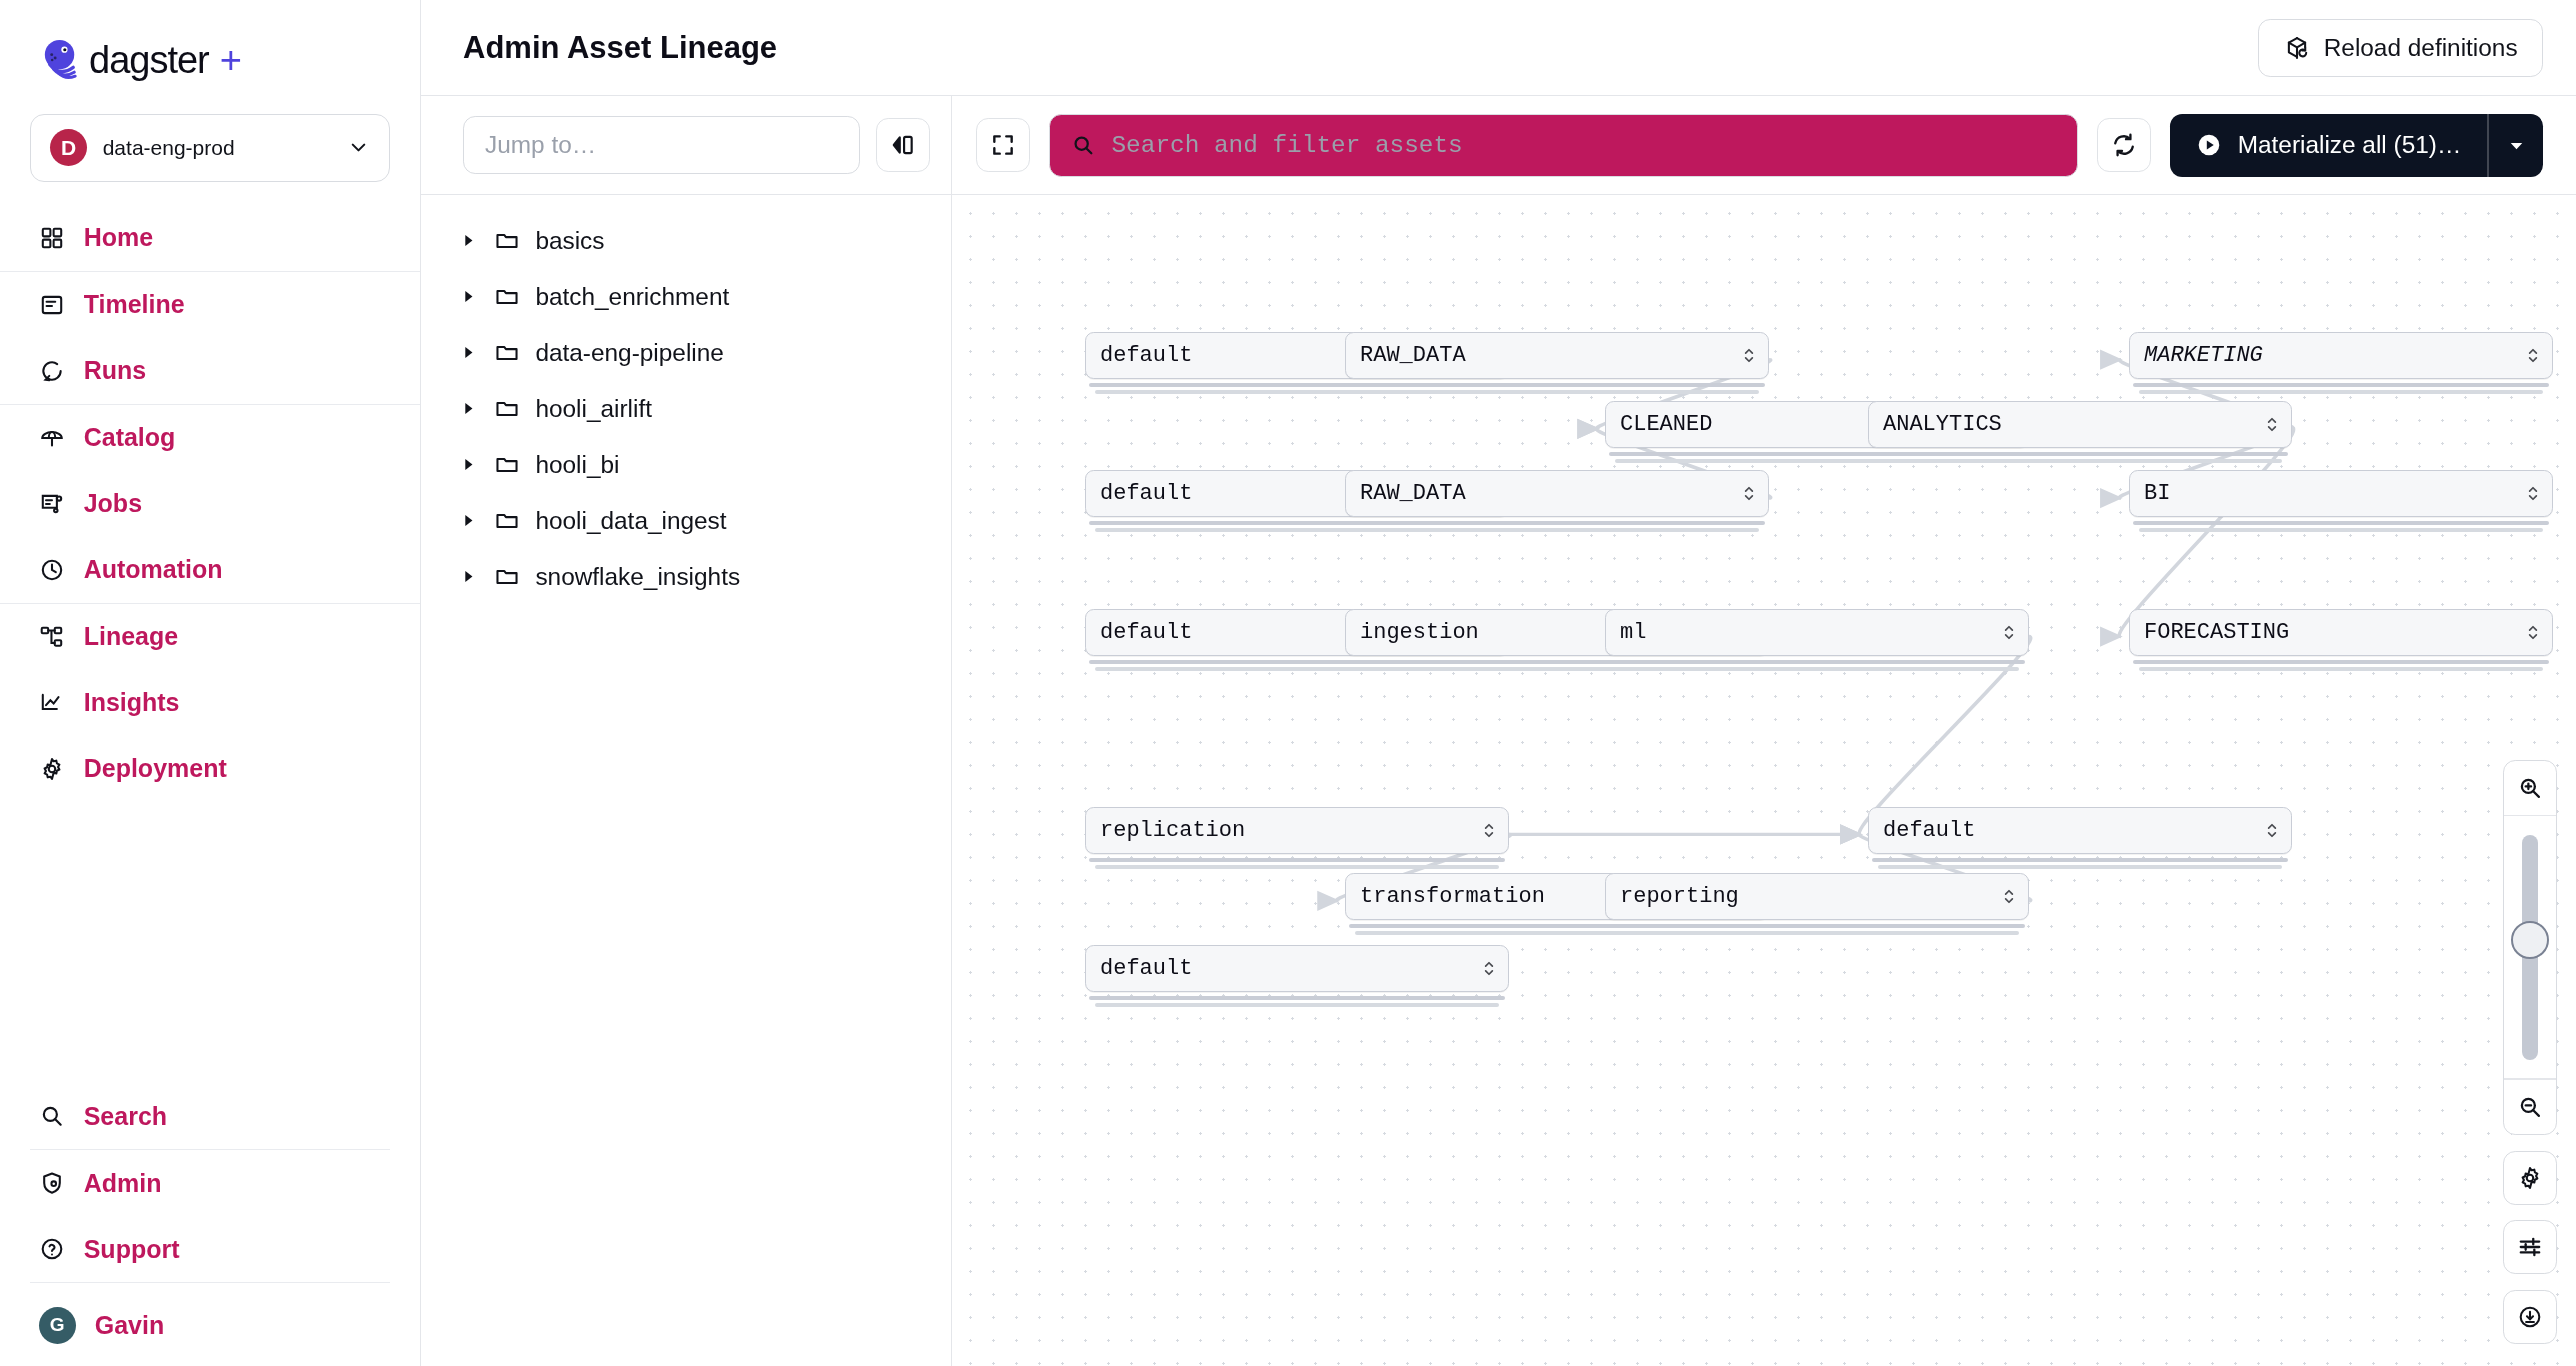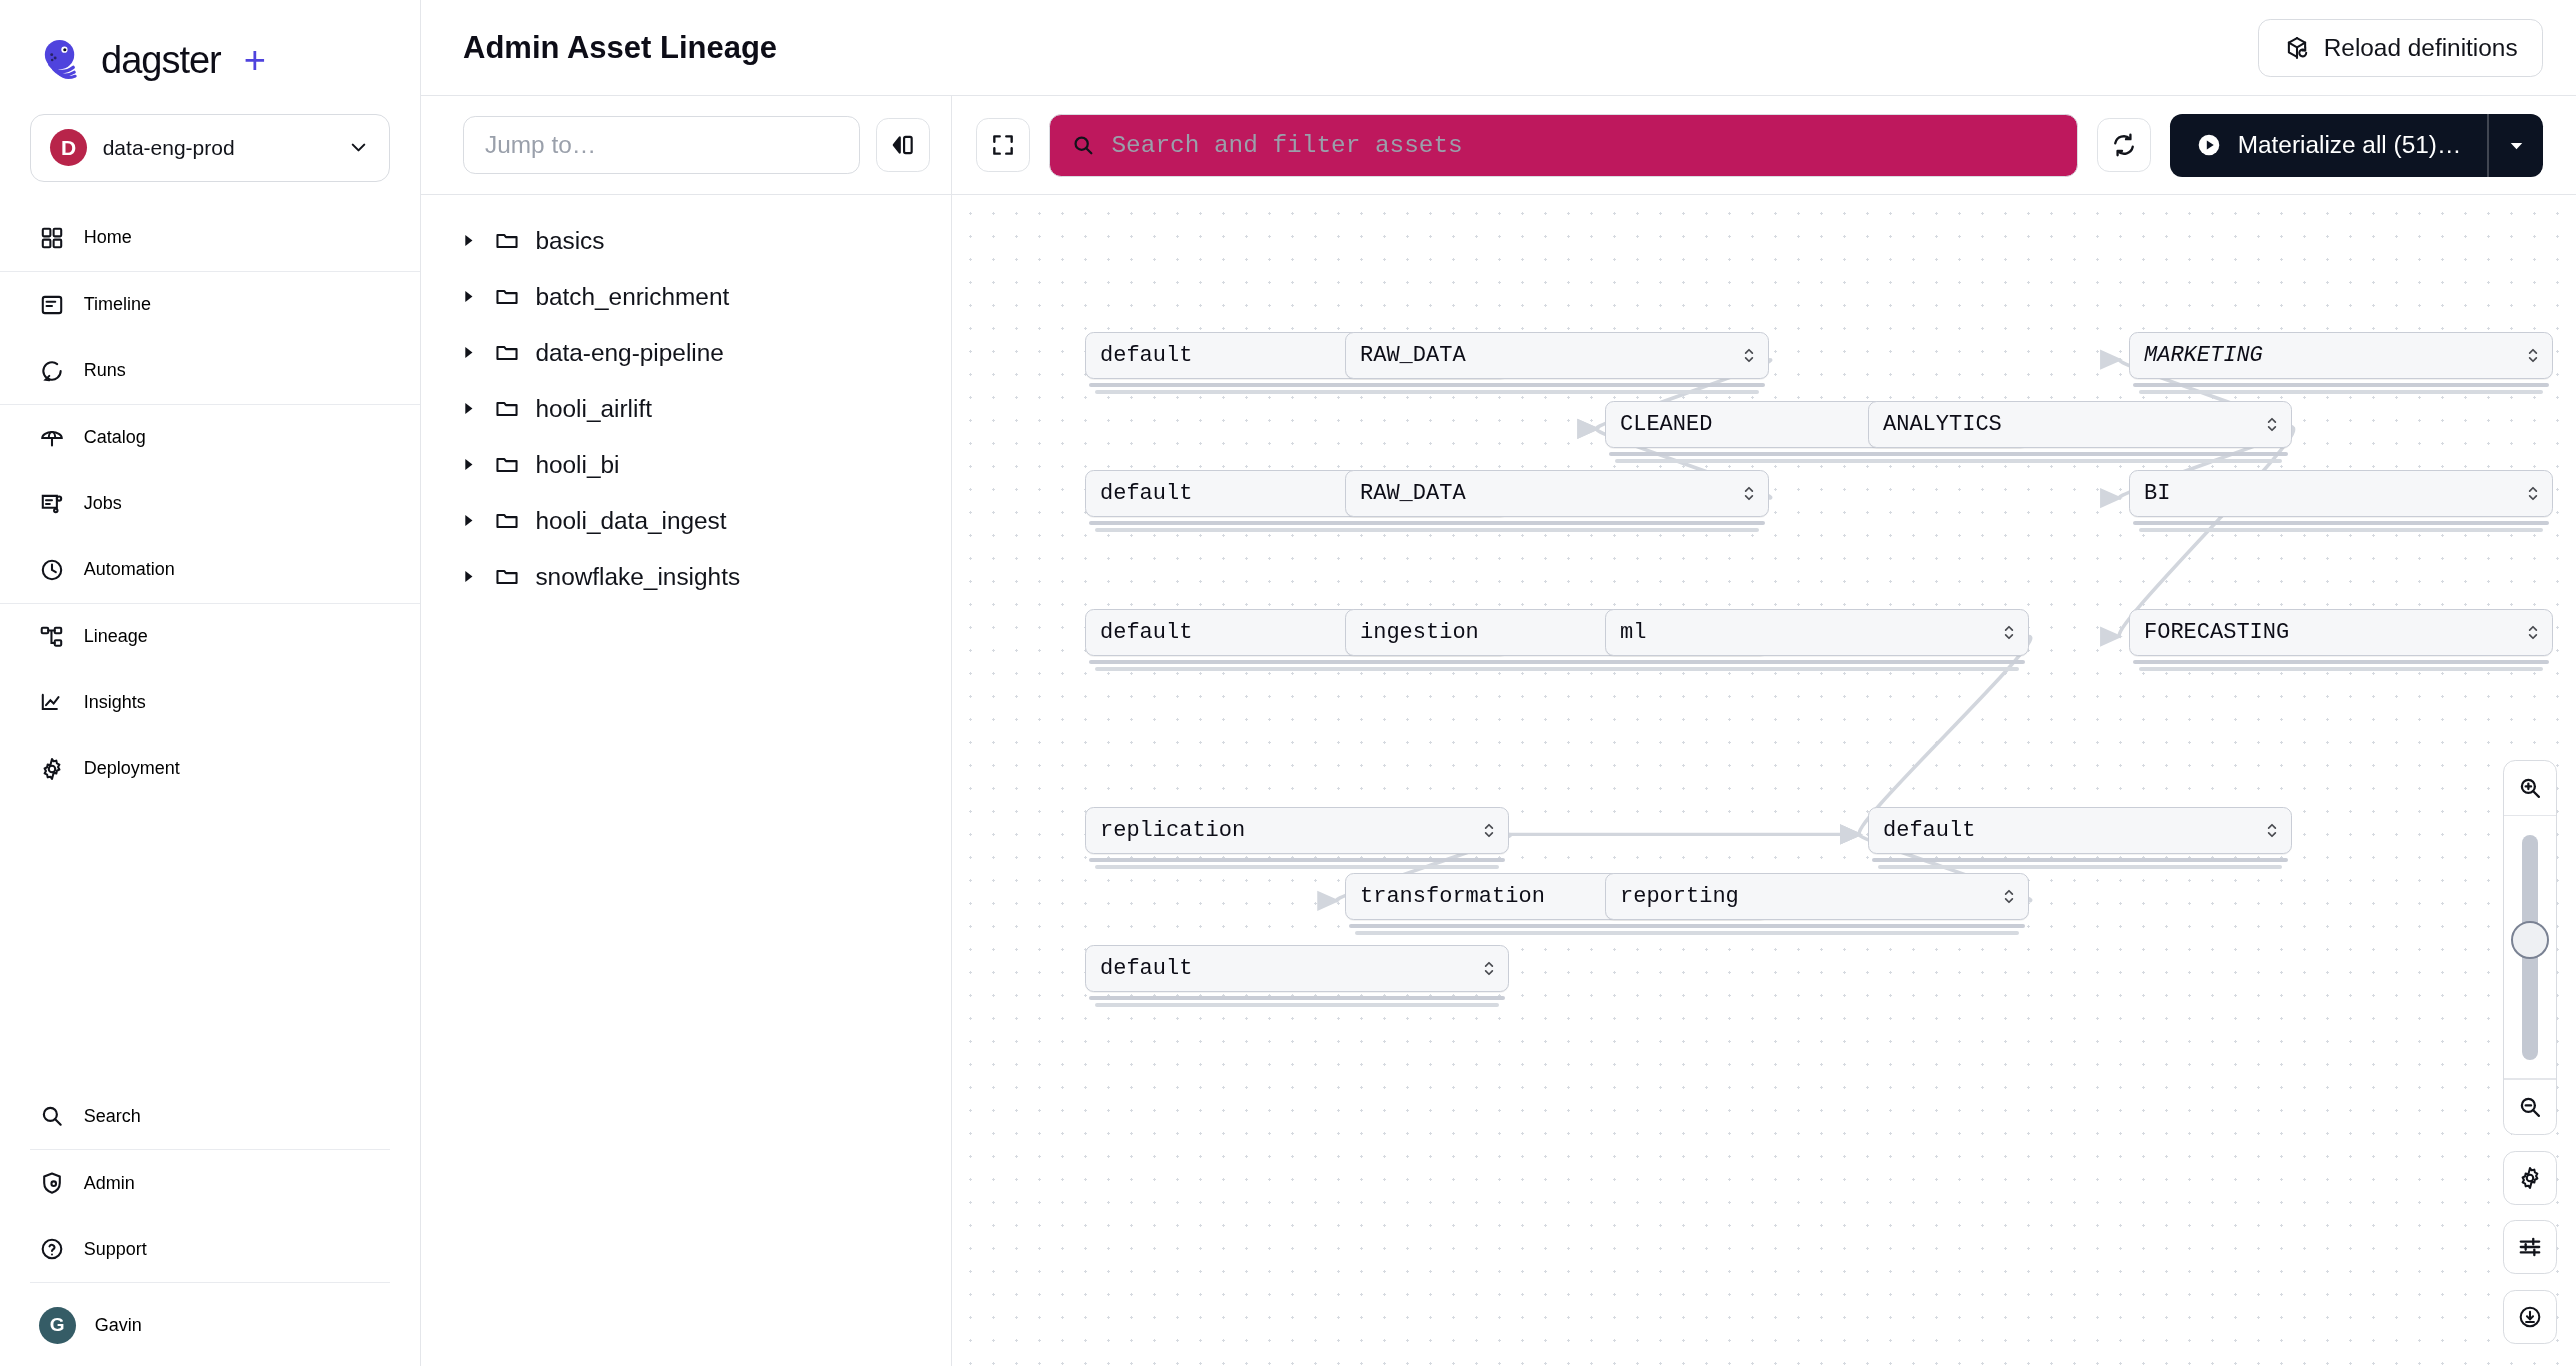--- a/index.html
+++ b/index.html
@@ -10,21 +10,21 @@
   }
   .app { display: flex; width: 2576px; height: 1367px; }
 
   
   .sidebar {
     width: 421px; height: 1367px; flex: 0 0 421px;
     border-right: 1.7px solid #e4e6ea;
     display: flex; flex-direction: column;
     background: #ffffff; position: relative;
   }
-  .brand { display: flex; align-items: center; gap: 16px; padding: 37px 0 26px 38px; }
+  .brand { display: flex; align-items: center; gap: 4px; padding: 37px 0 26px 38px; }
   .brand-logo { width: 47px; height: 47px; flex: 0 0 47px; }
   .brand-text { font-size: 38px; font-weight: 500; color: #0d0d17; letter-spacing: -1px; }
   .brand-plus { font-size: 38px; color: #4f43dd; font-weight: 400; margin-left: 7px; }
 
   .deployment {
     margin: 3.5px 30px 0 30px; height: 68px;
     border: 1.7px solid #d9dce1; border-radius: 14px;
     display: flex; align-items: center; padding: 0 19px; gap: 15.7px;
     cursor: pointer; background: #fff;
   }
@@ -36,21 +36,21 @@
   .dep-name { font-size: 21px; color: #11131a; flex: 1; }
   .dep-chev { width: 23px; height: 23px; flex: 0 0 23px; }
 
   .navgroup { padding: 0 30px; }
   .navgroup + .navgroup { border-top: 1.7px solid #e9ebef; }
   .nav-item {
     display: flex; align-items: center; gap: 19px;
     height: 66px; padding: 0 8.7px; cursor: pointer; border-radius: 8.7px;
   }
   .nav-icon { width: 26px; height: 26px; flex: 0 0 26px; display: block; }
-  .nav-label { font-size: 18px; color: #000000; }
+  .nav-label { font-size: 25px; color: #be185d; font-weight: bold; }
 
   .nav-spacer { flex: 1 1 auto; }
   .nav-bottom { padding: 0 30px; }
   .nav-bottom .navgroup { padding: 0; }
   .user-row { display: flex; align-items: center; gap: 19px; height: 84px; padding: 0 8.7px; cursor: pointer; }
   .user-avatar {
     width: 37px; height: 37px; border-radius: 50%; flex: 0 0 37px;
     background: #355c66; color: #fff; font-size: 19px; font-weight: 600;
     display: flex; align-items: center; justify-content: center;
   }

